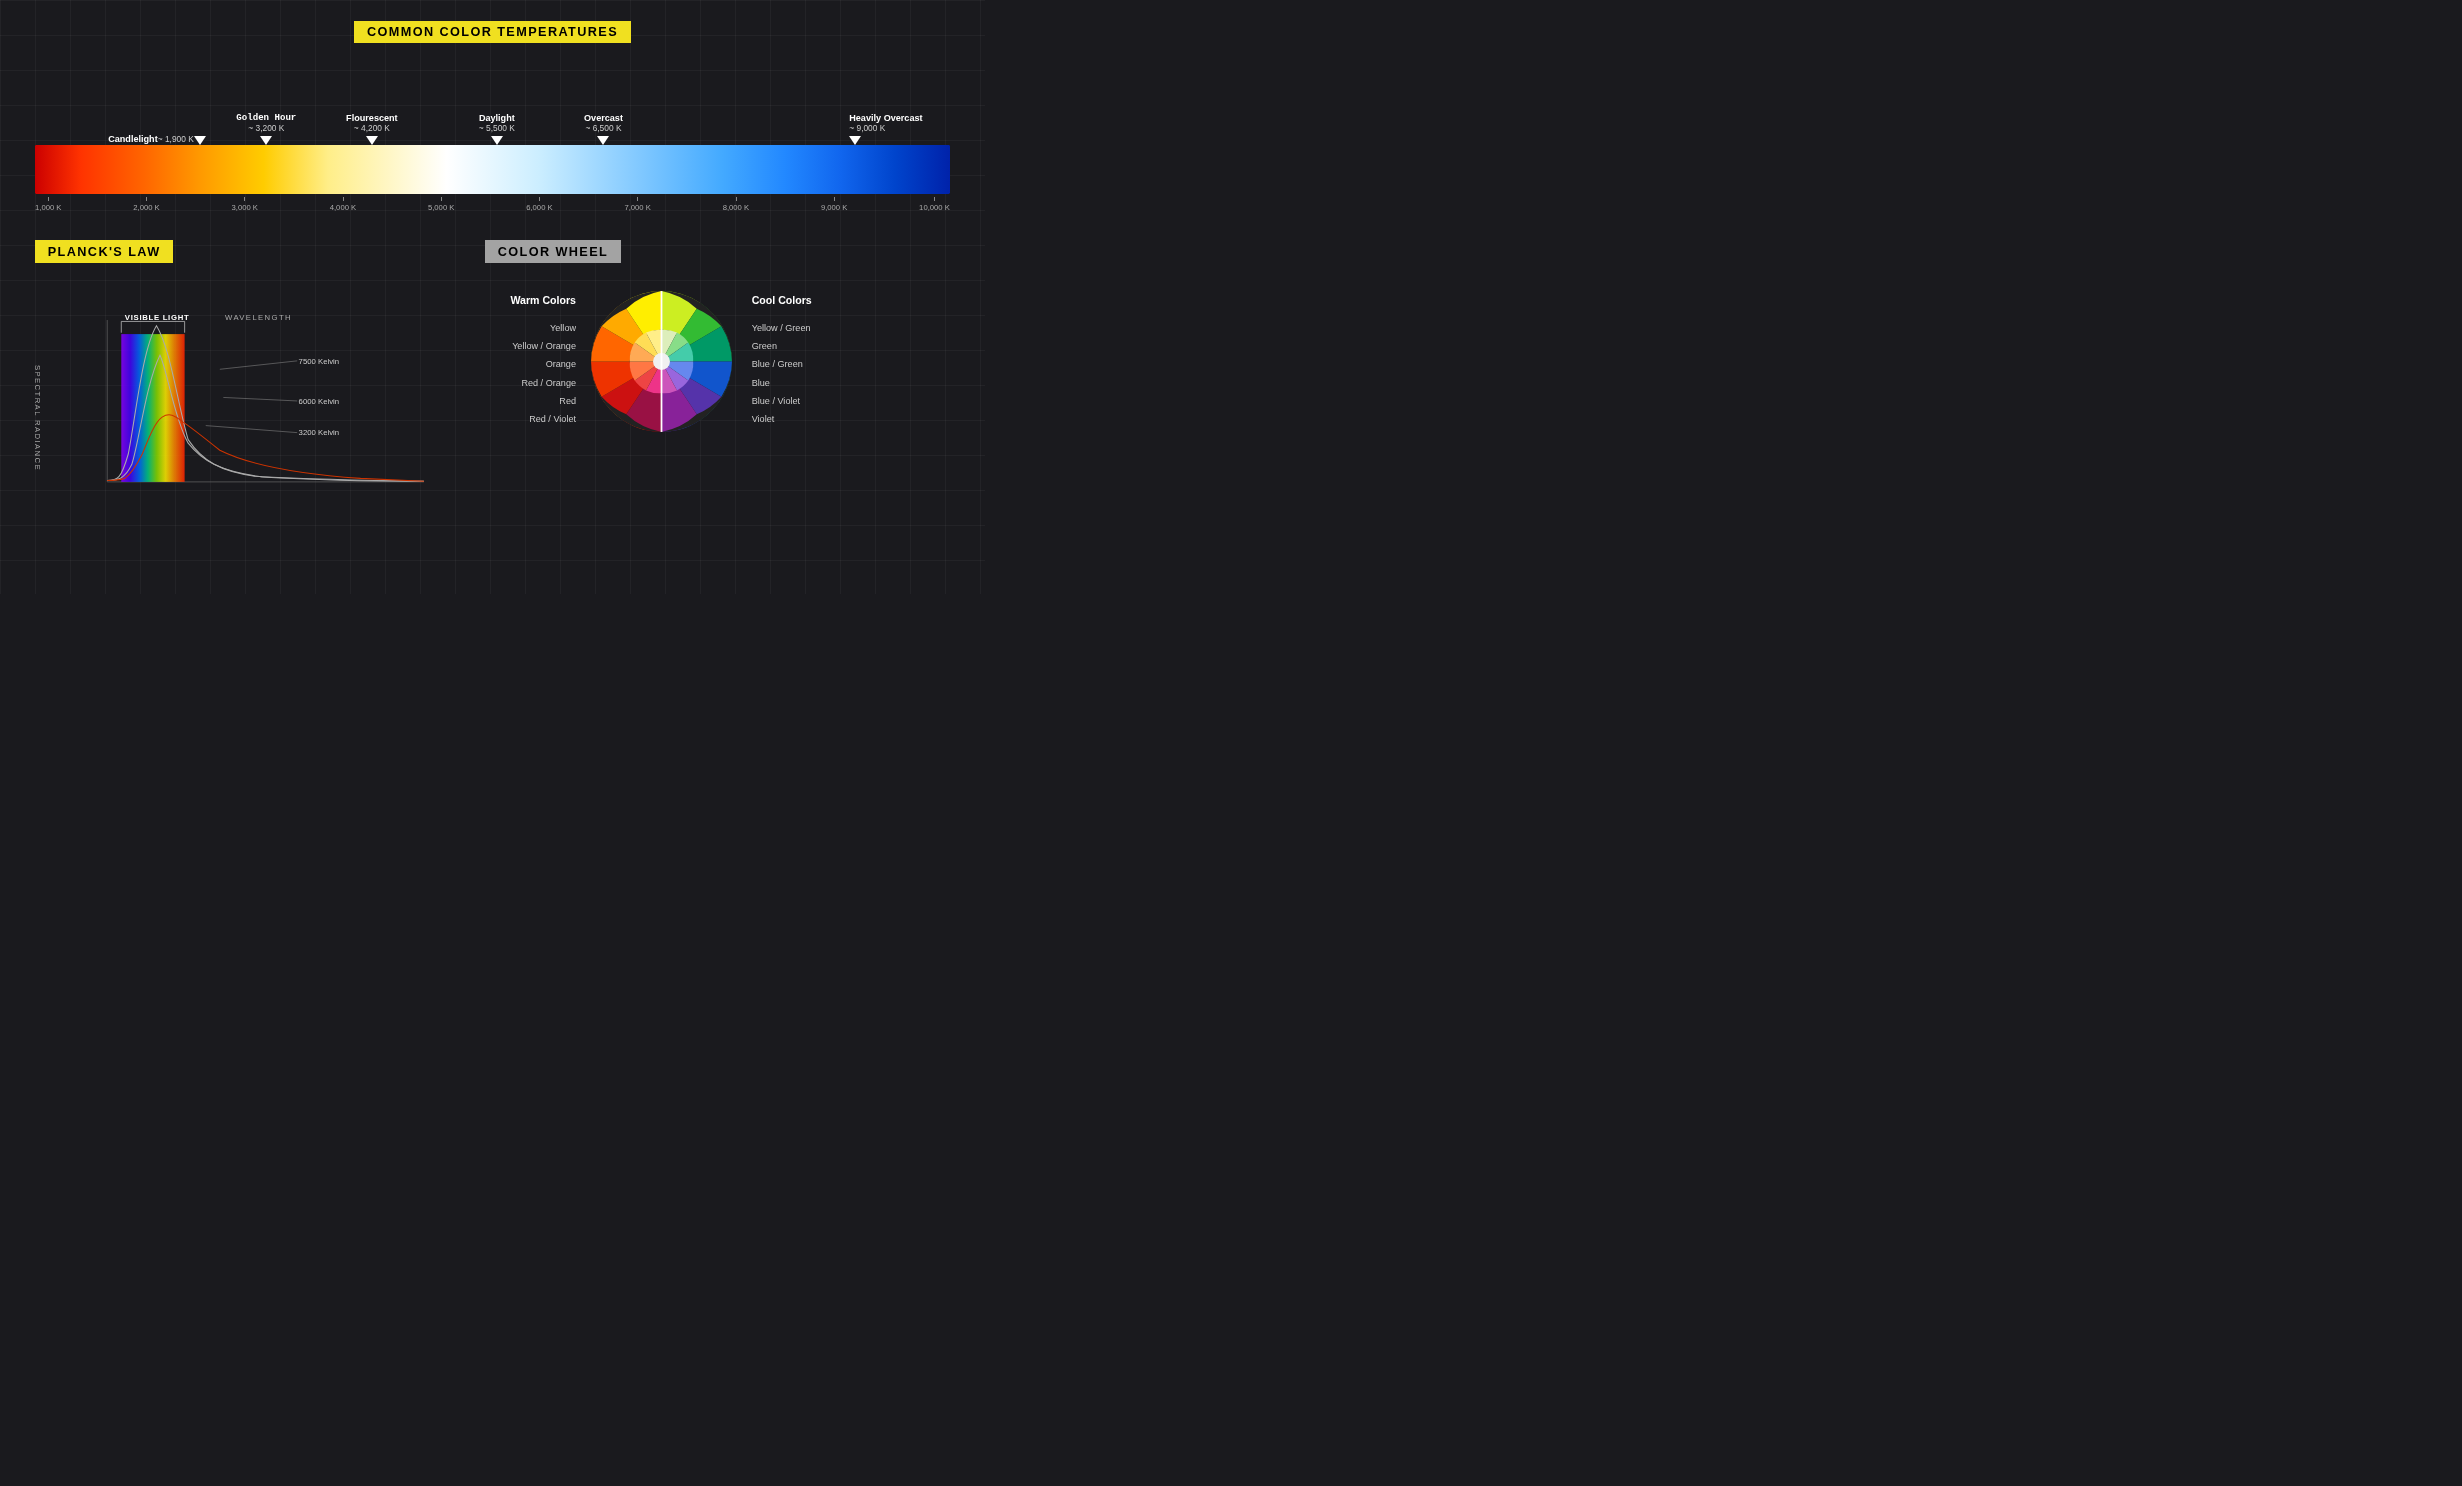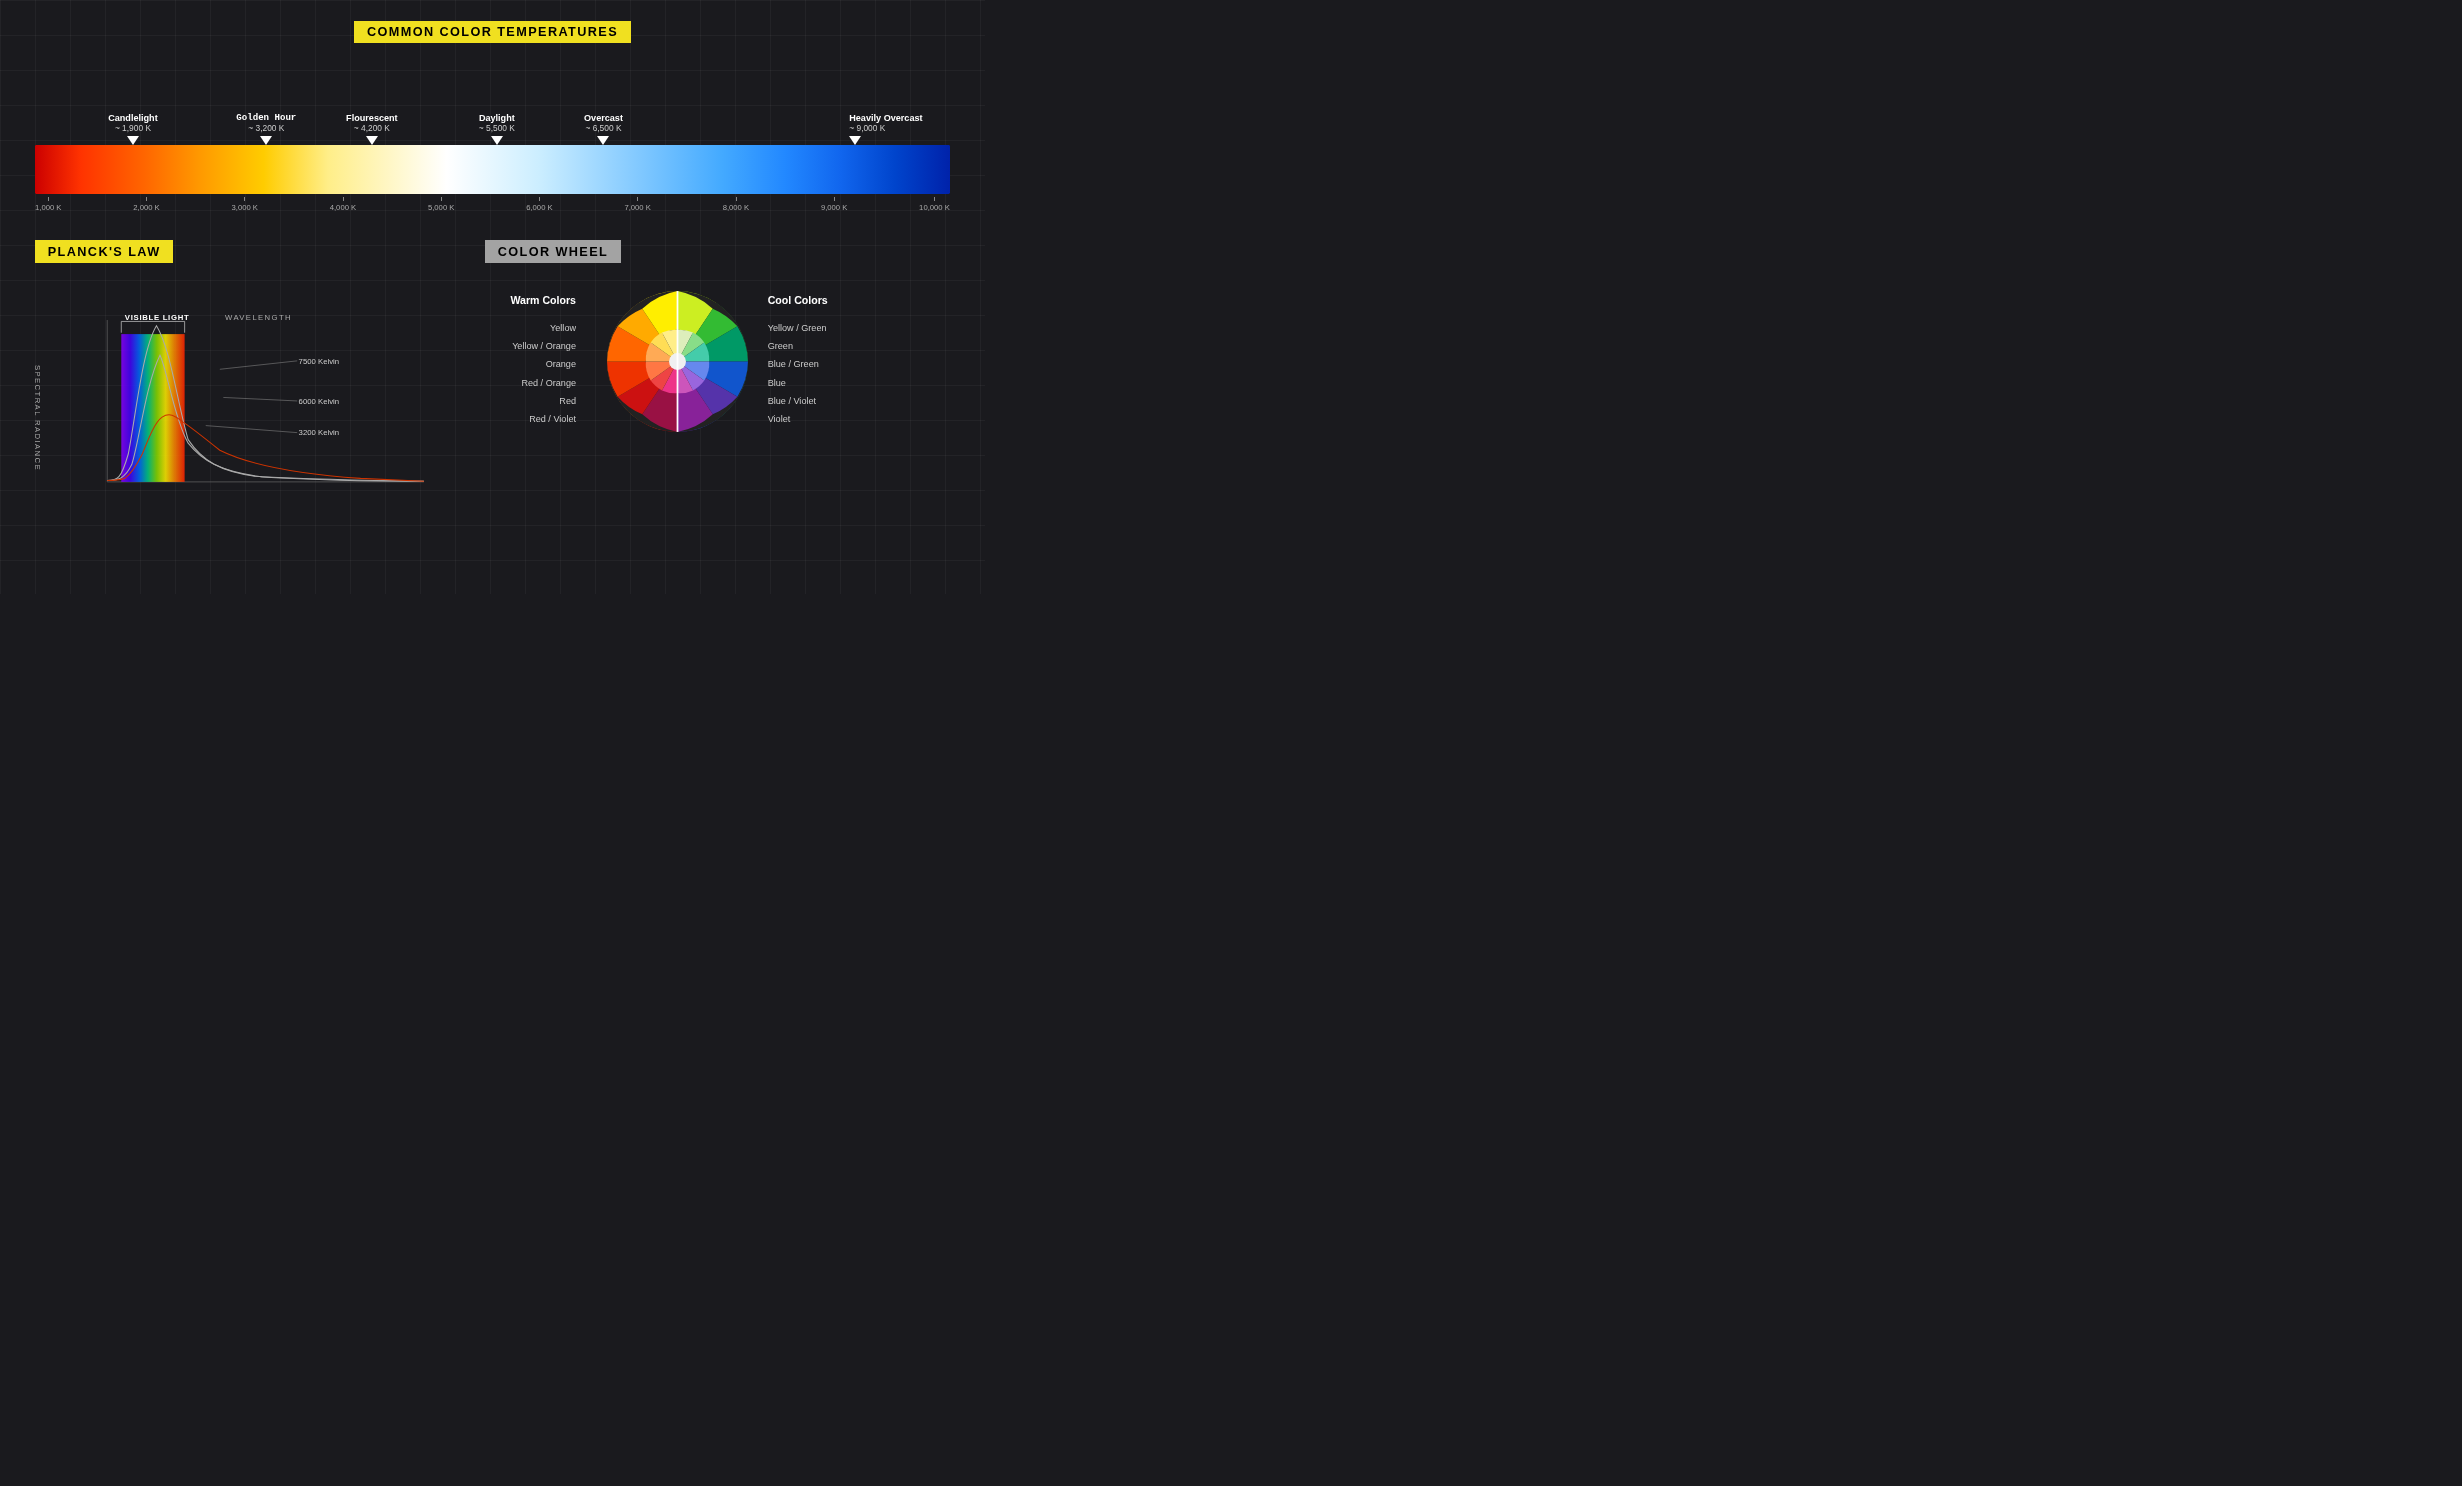--- a/index.html
+++ b/index.html
@@ -207,21 +207,21 @@
       align-items: center;
       gap: 0px;
       margin-top: 7px;
     }
 
     .warm-labels {
       display: flex;
       flex-direction: column;
       align-items: flex-end;
       gap: 0px;
-      margin-right: 24px;
+      margin-right: 8px;
       min-width: 91px;
     }
 
     .cool-labels {
       display: flex;
       flex-direction: column;
       align-items: flex-start;
       gap: 0px;
       margin-left: 12.7px;
       min-width: 91px;
@@ -269,21 +269,21 @@
 <body>
 
 <div class="page-wrapper">
 
   <div class="temp-section">
     <div class="temp-title">
       <span class="title-badge">COMMON COLOR TEMPERATURES</span>
     </div>
 
     <div class="label-row" style="padding: 0 0px; position: relative; height: 49px; margin-bottom: 0;">
-      <div style="position:absolute; left: 8%; display:flex; flex-direction:column; align-items:center;">
+      <div style="position:absolute; left: 8%; display:flex; flex-direction:row; align-items:center;">
         <span style="font-weight:700; font-size:9.1px;">Candlelight</span>
         <span style="font-size:8.4px; color:#ccc;">~ 1,900 K</span>
         <div class="arrow-down"></div>
       </div>
       <div style="position:absolute; left: 22%; display:flex; flex-direction:column; align-items:center;">
         <span style="font-weight:700; font-size:9.1px;font-family:Liberation Mono, monospace;">Golden Hour</span>
         <span style="font-size:8.4px; color:#ccc;">~ 3,200 K</span>
         <div class="arrow-down"></div>
       </div>
       <div style="position:absolute; left: 34%; display:flex; flex-direction:column; align-items:center;">

